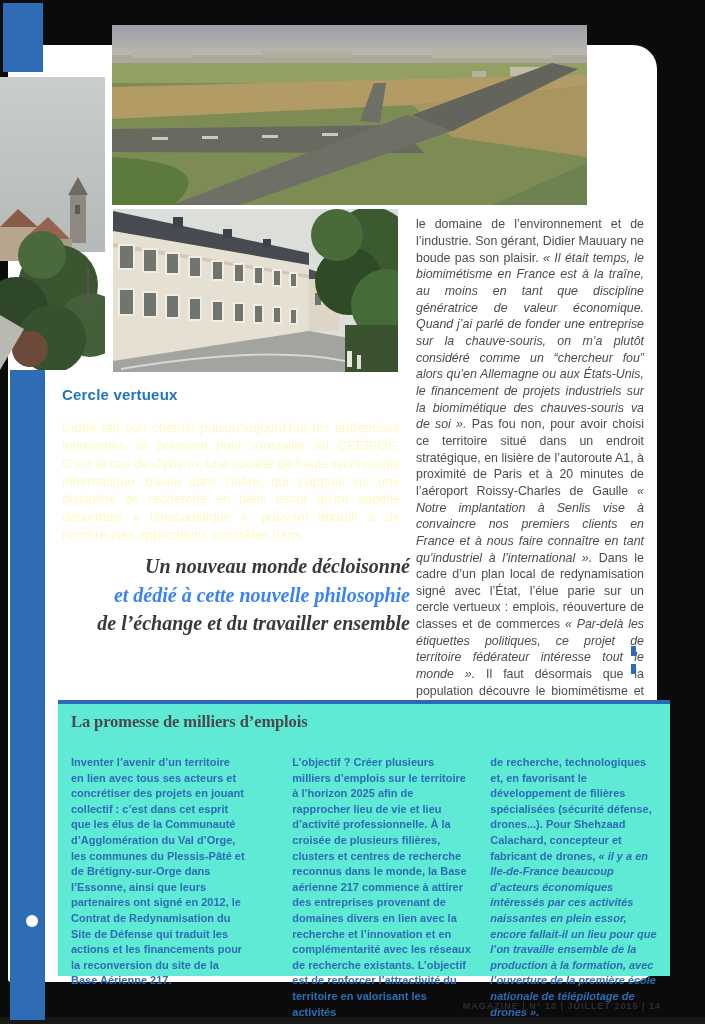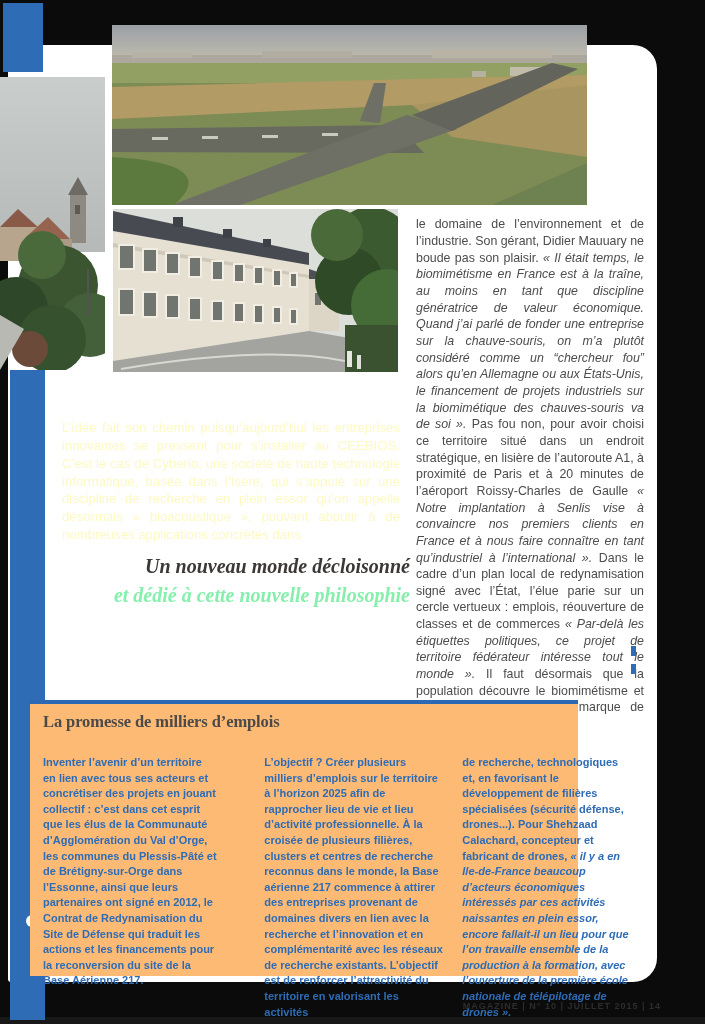--- a/index.html
+++ b/index.html
@@ -24,30 +24,30 @@
   
   .quote-wrap{position:absolute;left:48px;top:552px;width:362px;height:120px;z-index:7;}
   .qmark{position:absolute;font-family:"Liberation Serif",serif;font-weight:bold;
     color:#dcdad5;z-index:1;line-height:0;}
   .qmark-open{left:58px;top:608px;font-size:250px;}
   .qmark-close{left:255px;top:672px;font-size:250px;}
   .quote-lines{position:relative;z-index:2;text-align:right;
     font-family:"Liberation Serif",serif;font-style:italic;font-weight:bold;
     font-size:20px;line-height:28.5px;}
   .q1,.q3{color:#3c3836;}
-  .q2{color:#86efac;}
+  .q2{color:#3b82f6;}
   
   .right-col{position:absolute;left:416px;top:204px;width:228px;z-index:7;
     color:#4c4c4e;font-size:12.4px;line-height:16.65px;text-align:justify;}
   .right-col .it{font-style:italic;}
   .end-mark{position:absolute;left:631px;top:646px;width:13px;height:10px;z-index:8;}
   .end-mark span{display:inline-block;width:5px;height:10px;background:#2e6cb5;margin-right:2px;vertical-align:top;}
   
-  .promise-card{position:absolute;left:30px;top:700px;width:548px;height:272px;z-index:7;
-    background:#fdba74;border-top:4px solid #2b69b4;}
+  .promise-card{position:absolute;left:58px;top:700px;width:612px;height:272px;z-index:7;
+    background:#5eead4;border-top:4px solid #2b69b4;}
   .promise-title{position:absolute;left:13px;top:8px;width:420px;
     font-family:"Liberation Serif",serif;font-weight:bold;font-size:16.5px;color:#4b4a49;letter-spacing:-.1px;}
   .promise-cols{position:absolute;left:13px;top:40px;width:588px;display:flex;}
   .pcol{color:#2e6cb5;font-weight:bold;font-size:11px;line-height:15.6px;text-align:left;}
   .pcol .it{font-style:italic;}
   .pcol1{width:186px;margin-right:18px;}
   .pcol2{width:192px;margin-right:18px;margin-left:29px;}
   .pcol3{width:180px;}
   
   .footer-line{position:absolute;right:44px;top:1001px;z-index:8;
@@ -156,28 +156,30 @@
     <circle cx="224" cy="26" r="26" fill="#4a6a3a"></circle>
     <rect x="232" y="116" width="53" height="47" fill="#3a5230"></rect>
     <rect x="234" y="142" width="5" height="16" fill="#e8e8e2"></rect>
     <rect x="244" y="146" width="4" height="14" fill="#e0e0da"></rect>
   </svg>
 
   <div class="blue-square-top"></div>
   <div class="blue-bar"></div>
   <div class="blue-bar-dot"></div>
 
+  <div class="article-heading">Cercle vertueux</div>
   <p class="intro">L’idée fait son chemin puisqu’aujourd’hui les entreprises innovantes se pressent pour s’installer au CEEBIOS. C’est le cas de Cyberio, une société de haute technologie informatique, basée dans l’Isère, qui s’appuie sur une discipline de recherche en plein essor qu’on appelle désormais « bioacoustique », pouvant aboutir à de nombreuses applications concrètes dans</p>
 
   <div class="quote-wrap">
     <span class="qmark qmark-open">“</span>
     <span class="qmark qmark-close">”</span>
     <div class="quote-lines">
       <div class="q1">Un nouveau monde décloisonné</div>
       <div class="q2">et dédié à cette nouvelle philosophie</div>
+      <div class="q3">de l’échange et du travailler ensemble</div>
     </div>
   </div>
 
   <p class="right-col"><span>le domaine de l’environnement et de l’industrie. Son gérant, Didier Mauuary ne boude pas son plaisir. </span><span class="it">« Il était temps, le biomimétisme en France est à la traîne, au moins en tant que discipline génératrice de valeur économique. Quand j’ai parlé de fonder une entreprise sur la chauve-souris, on m’a plutôt considéré comme un “chercheur fou” alors qu’en Allemagne ou aux États-Unis, le financement de projets industriels sur la biomimétique des chauves-souris va de soi ».</span><span> Pas fou non, pour avoir choisi ce territoire situé dans un endroit stratégique, en lisière de l’autoroute A1, à proximité de Paris et à 20 minutes de l’aéroport Roissy-Charles de Gaulle </span><span class="it">« Notre implantation à Senlis vise à convaincre nos premiers clients en France et à nous faire connaître en tant qu’industriel à l’international ».</span><span> Dans le cadre d’un plan local de redynamisation signé avec l’État, l’élue parie sur un cercle vertueux : emplois, réouverture de classes et de commerces </span><span class="it">« Par-delà les étiquettes politiques, ce projet de territoire fédérateur intéresse tout le monde ».</span><span> Il faut désormais que la population découvre le biomimétisme et s’approprie cette nouvelle marque de fabrique de la ville.</span></p>
   <div class="end-mark"><span></span><span></span></div>
 
   <div class="promise-card">
     <div class="promise-title">La promesse de milliers d’emplois</div>
     <div class="promise-cols">
       <p class="pcol pcol1"><span>Inventer l’avenir d’un territoire en lien avec tous ses acteurs et concrétiser des projets en jouant collectif : c’est dans cet esprit que les élus de la Communauté d’Agglomération du Val d’Orge, les communes du Plessis-Pâté et de Brétigny-sur-Orge dans l’Essonne, ainsi que leurs partenaires ont signé en 2012, le Contrat de Redynamisation du Site de Défense qui traduit les actions et les financements pour la reconversion du site de la Base Aérienne 217.</span></p>

